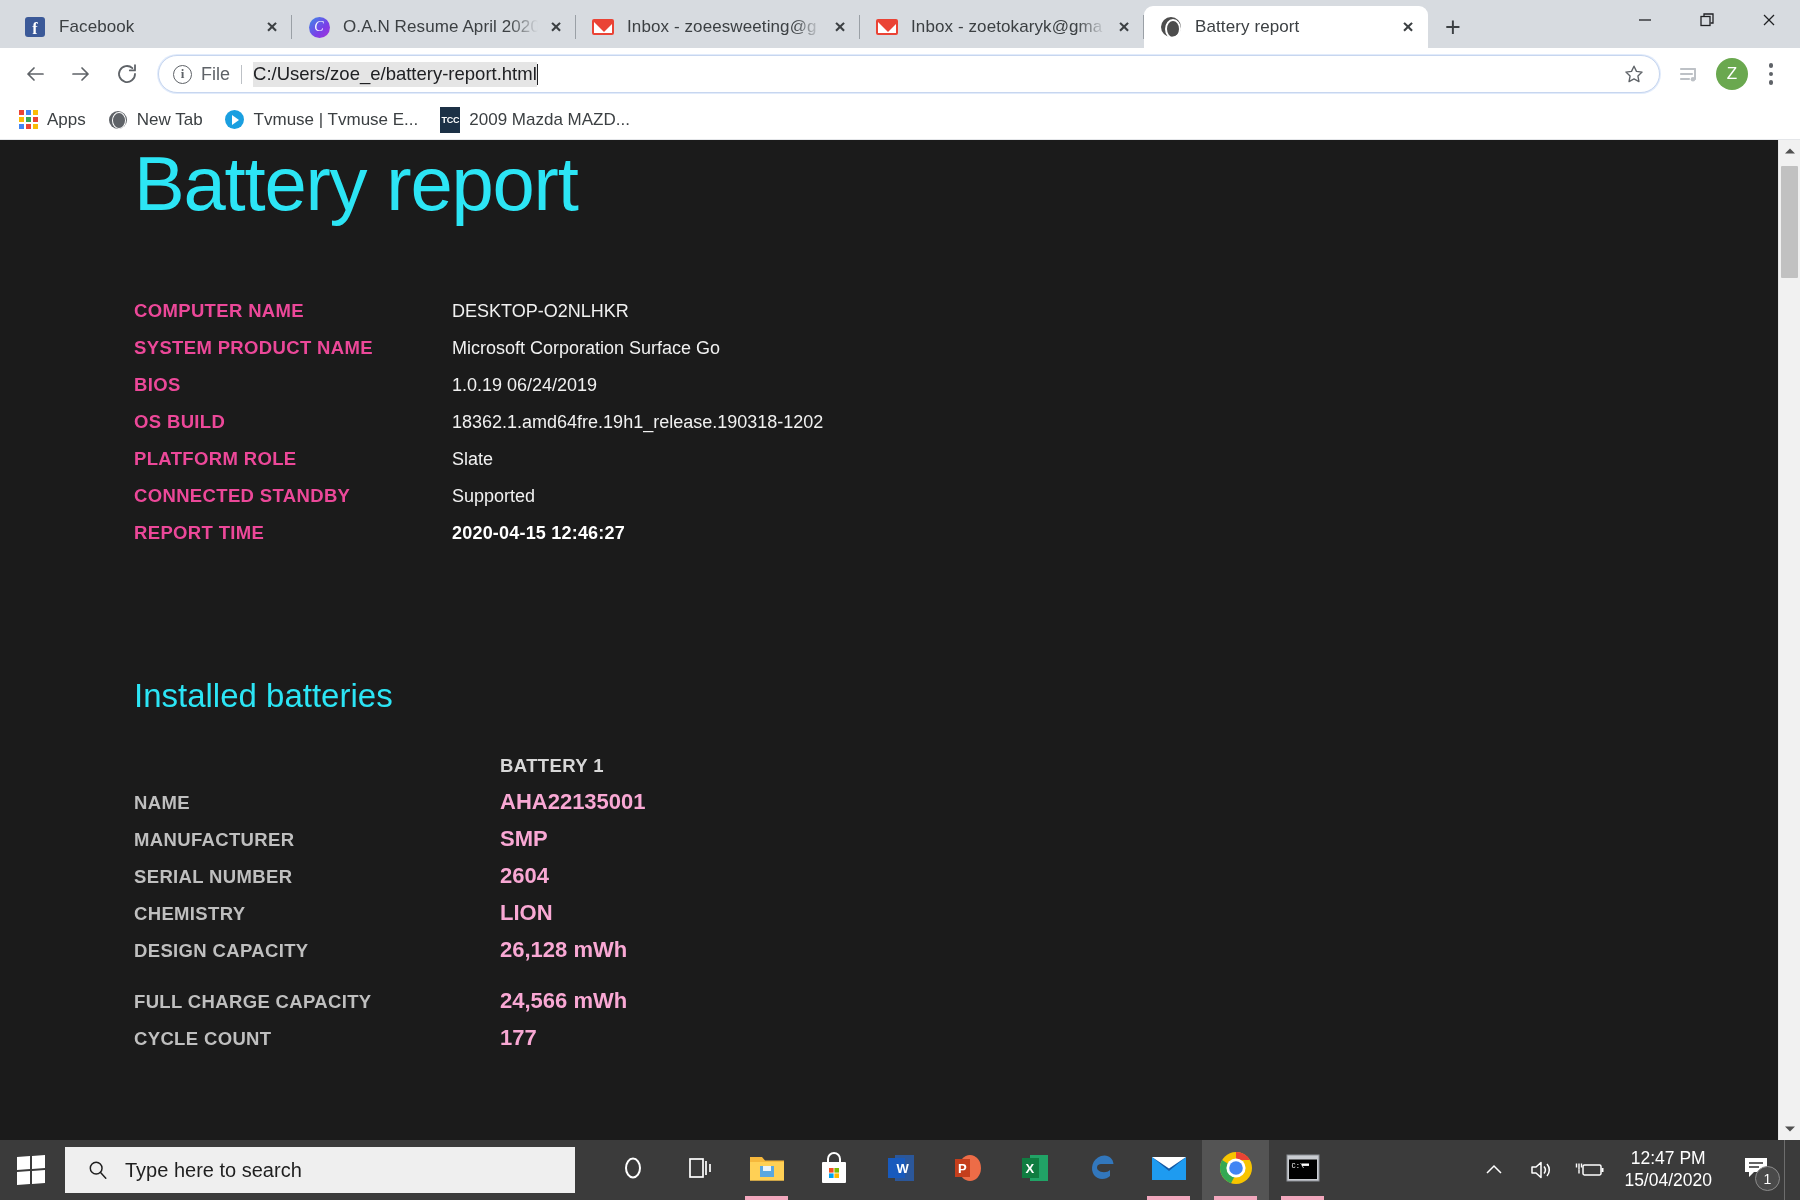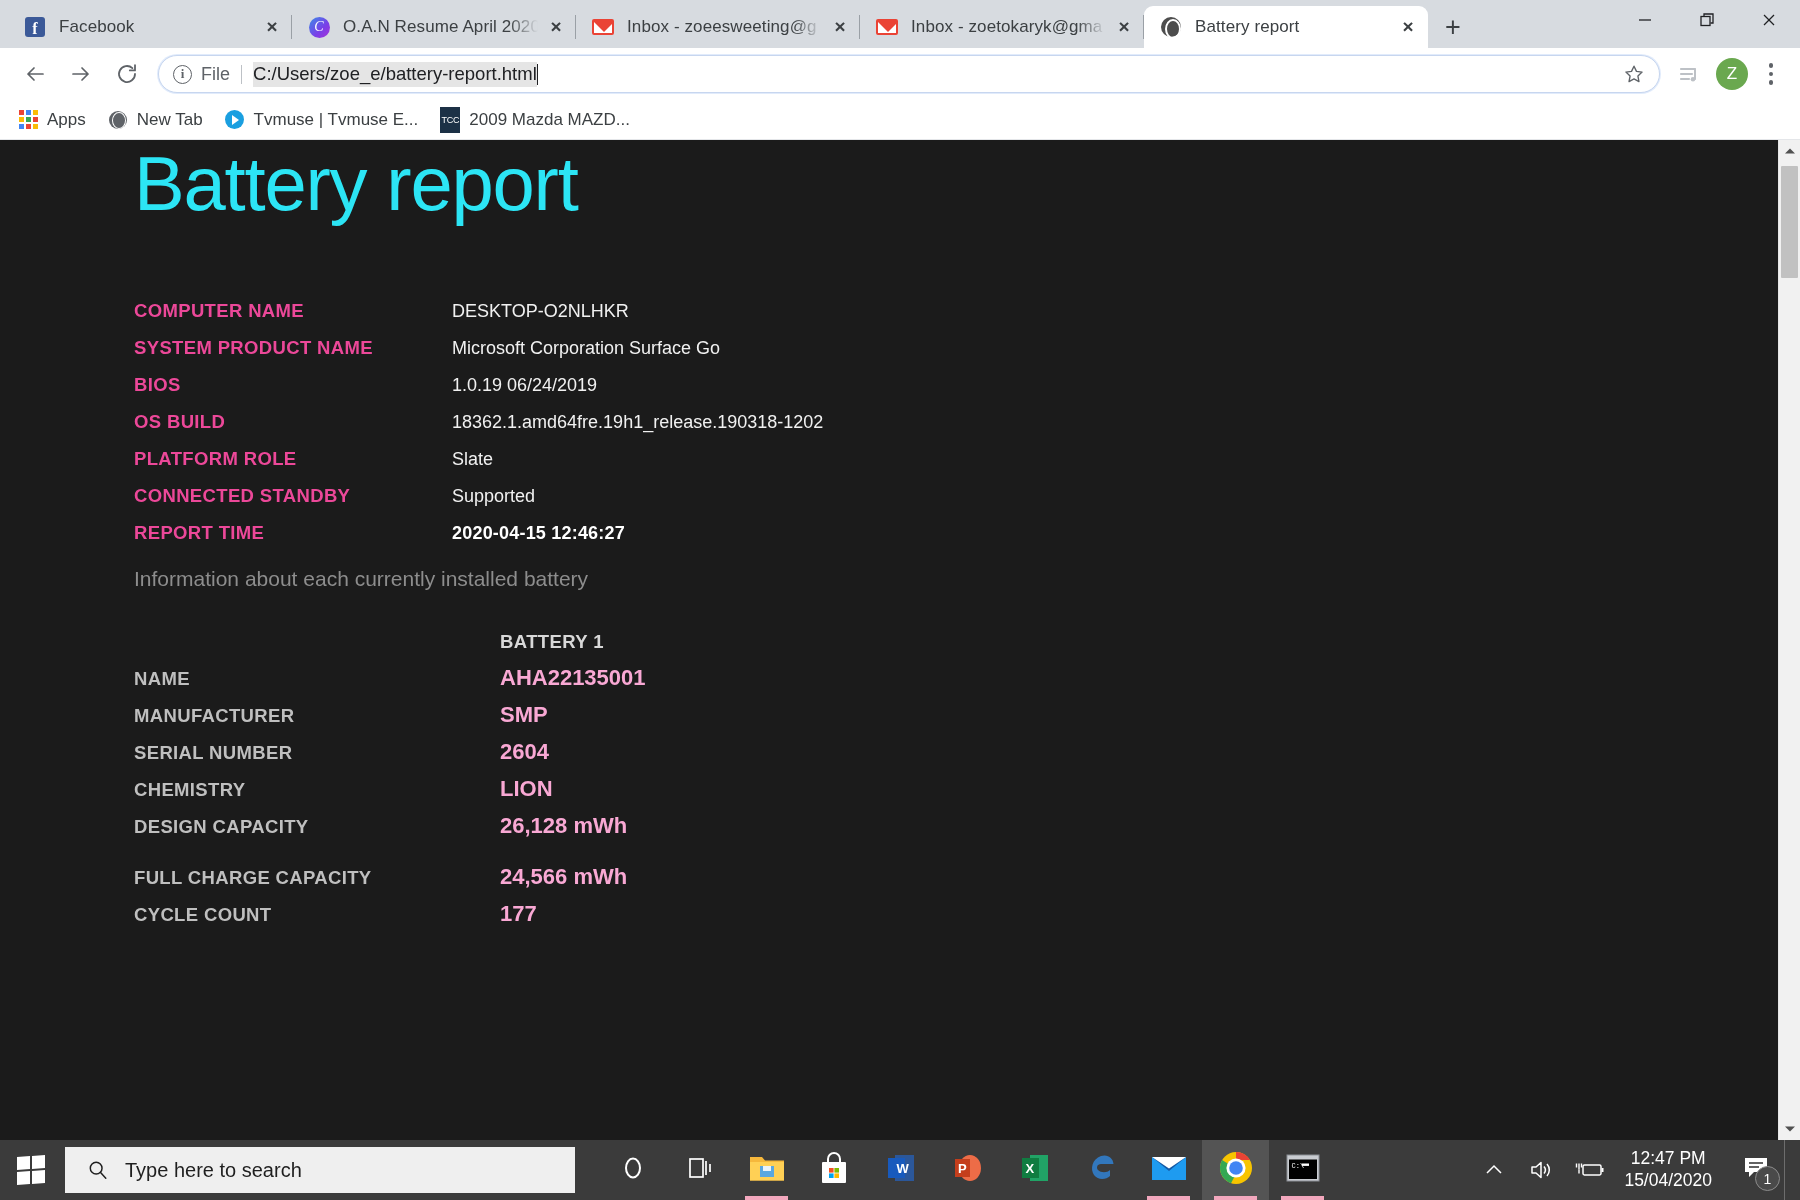--- a/index.html
+++ b/index.html
@@ -200,21 +200,21 @@
     margin-right: 22px; font-size: 17px; color: #3c4043;
     white-space: nowrap;
   }
   .bm-ic { width: 20px; height: 20px; margin-right: 9px; flex: none; display:flex; align-items:center; justify-content:center;}
   .apps-grid { display: grid; grid-template-columns: repeat(3,5px); grid-template-rows: repeat(3,5px); gap: 2px; }
   .apps-grid i { display:block; width:5px; height:5px; }
   .bm-globe { width: 18px; height: 18px; border-radius: 50%; background: #5f6368; position: relative;}
   .bm-globe::after{content:"";position:absolute;left:3px;top:1px;width:12px;height:15px;border-radius:50%;border:1.6px solid #fff;}
   .bm-tv { width: 19px; height: 19px; border-radius: 50%; background:#1a9fe0; display:flex;align-items:center;justify-content:center;}
   .bm-tv::after{content:"";border-left:7px solid #fff;border-top:5px solid transparent;border-bottom:5px solid transparent;margin-left:2px;}
-  .bm-tcc { width: 21px; height: 26px; background:#1c3146; color:#fff; font-size:9px; font-weight:normal; display:flex;align-items:center;justify-content:center;letter-spacing:-.3px;}
+  .bm-tcc { width: 21px; height: 26px; background:#1c3146; color:#fff; font-size:9px; font-weight:bold; display:flex;align-items:center;justify-content:center;letter-spacing:-.3px;}
 
   
   .viewport {
     position: relative;
     height: 1000px;
     background: #1b1b1b;
     overflow: hidden;
   }
   .page {
     position: absolute; left: 0; top: 0; right: 22px; bottom: 0;
@@ -512,21 +512,21 @@
         <div class="kv-row">
           <span class="kv-key">CONNECTED STANDBY</span>
           <span class="kv-val">Supported</span>
         </div>
         <div class="kv-row">
           <span class="kv-key">REPORT TIME</span>
           <span class="kv-val bold">2020-04-15  12:46:27</span>
         </div>
       </div>
 
-      <div class="section-sub">Information about each currently installed battery</div>
+      <div class="section-title">Installed batteries</div>
 
       <div class="batt-head">
         <span class="sp"></span>
         <span class="lbl">BATTERY 1</span>
       </div>
 
       <div class="batt-table">
         <div class="batt-row">
           <span class="batt-key">NAME</span>
           <span class="batt-val">AHA22135001</span>

